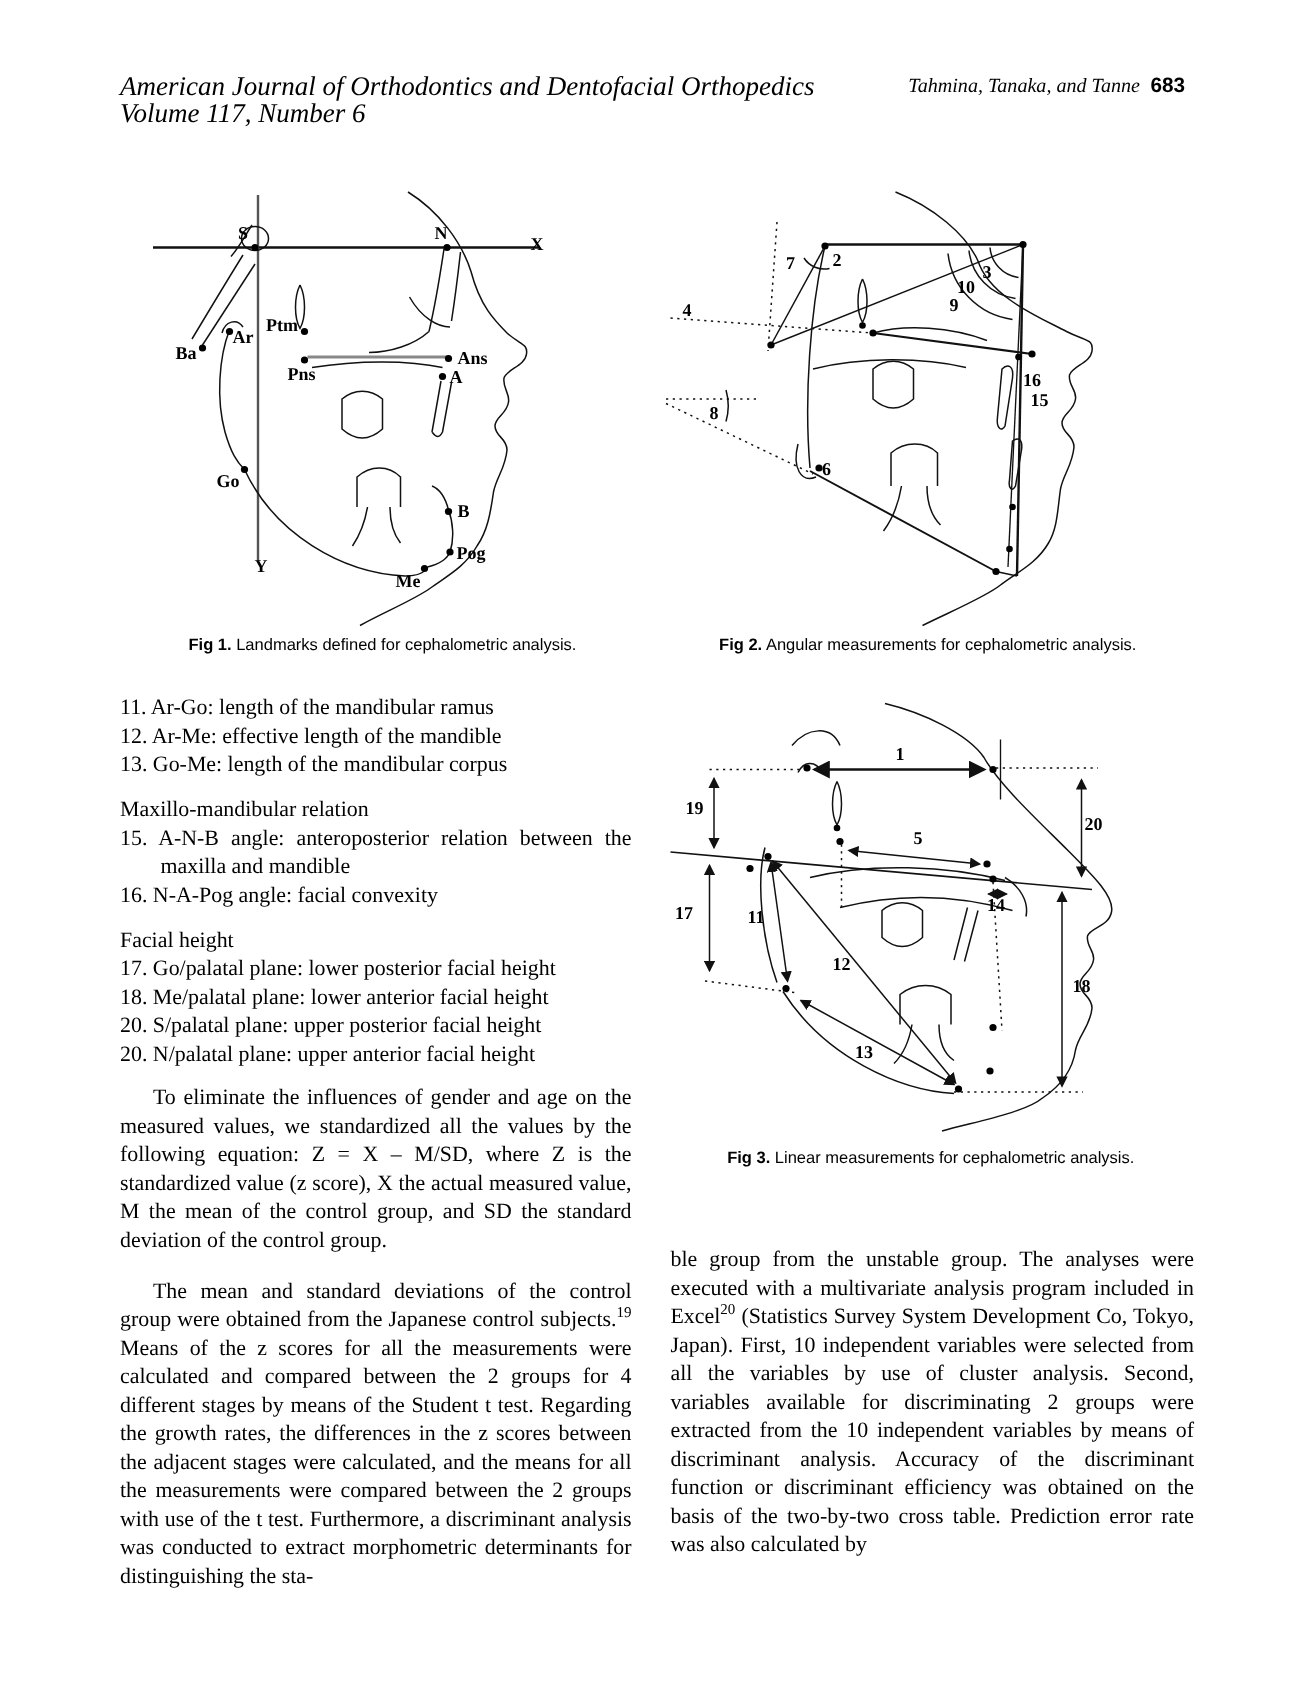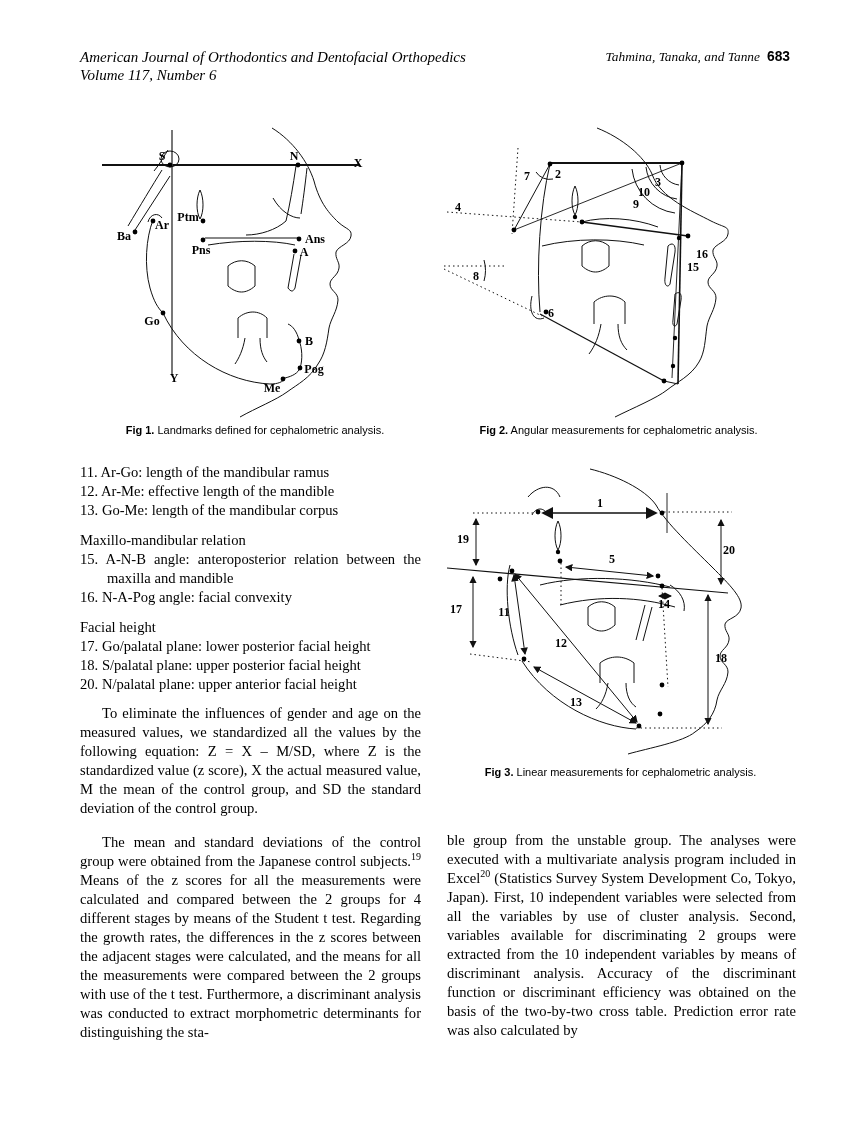--- a/index.html
+++ b/index.html
@@ -3,21 +3,21 @@
 <meta charset="utf-8">
 <style>
   html,body { margin:0; padding:0; background:#e8e8e8; }
   .page {
     position:relative; width:866px; height:1122px; background:#ffffff;
     font-family:"Liberation Serif", serif; color:#000; overflow:hidden;
     margin:0 auto;
   }
   
   .hdr { position:absolute; left:80px; right:76px; top:49px; display:flex; justify-content:space-between; align-items:flex-start; }
-  .hdr-left { font-style:italic; font-size:15px; line-height:17.5px; }
+  .hdr-left { font-style:italic; font-size:18px; line-height:17.5px; }
   .hdr-right { font-size:13.4px; white-space:nowrap; }
   .hdr-authors { font-style:italic; }
   .hdr-page { font-style:normal; font-weight:bold; font-family:"Liberation Sans", sans-serif; font-size:13.8px; margin-left:7px; }
 
   
   .fig { position:absolute; }
   .fig svg { position:absolute; left:0; top:0; }
   .fig-label { position:absolute; transform:translate(-50%,-50%); font-weight:bold; font-size:12px; font-family:"Liberation Serif", serif; white-space:nowrap; background:transparent; }
   .caption { position:absolute; font-family:"Liberation Sans", sans-serif; font-size:11px; text-align:center; }
   .cap-b { font-weight:bold; }
@@ -170,37 +170,38 @@
       </g>
     </svg>
   <span class="fig-label" style="left: 95px; top: 50px;">7</span>
       <span class="fig-label" style="left: 126px; top: 48px;">2</span>
       <span class="fig-label" style="left: 226px; top: 56px;">3</span>
       <span class="fig-label" style="left: 212px; top: 66px;">10</span>
       <span class="fig-label" style="left: 204px; top: 78px;">9</span>
       <span class="fig-label" style="left: 26px; top: 81px;">4</span>
       <span class="fig-label" style="left: 44px; top: 150px;">8</span>
       <span class="fig-label" style="left: 119px; top: 187px;">6</span>
-      <span class="fig-label" style="left: 256px; top: 128px; padding-left: 28px;">16</span>
+      <span class="fig-label" style="left: 256px; top: 128px;">16</span>
       <span class="fig-label" style="left: 261px; top: 141px;">15</span>
     </div>
   <div class="caption" style="left:435px; top:424px; width:367px;">
     <span class="cap-b">Fig 2.</span><span> Angular measurements for cephalometric analysis.</span>
   </div>
 
   <div class="col" style="left:80px; top:463px; width:341px;">
     <div class="li">11. Ar-Go: length of the mandibular ramus</div>
     <div class="li">12. Ar-Me: effective length of the mandible</div>
     <div class="li">13. Go-Me: length of the mandibular corpus</div>
     <div class="subhead">Maxillo-mandibular relation</div>
     <div class="li">15. A-N-B angle: anteroposterior relation between the maxilla and mandible</div>
     <div class="li">16. N-A-Pog angle: facial convexity</div>
     <div class="subhead">Facial height</div>
     <div class="li">17. Go/palatal plane: lower posterior facial height</div>
-    <div class="li">18. S/palatal plane: upper posterior facial height</div>
+    <div class="li">18. Me/palatal plane: lower anterior facial height</div>
+    <div class="li">20. S/palatal plane: upper posterior facial height</div>
     <div class="li">20. N/palatal plane: upper anterior facial height</div>
     <p class="para">To eliminate the influences of gender and age on the measured values, we standardized all the values by the following equation: Z = X – M/SD, where Z is the standardized value (z score), X the actual measured value, M the mean of the control group, and SD the standard deviation of the control group.</p>
     <p class="para"><span>The mean and standard deviations of the control group were obtained from the Japanese control subjects.</span><sup>19</sup><span> Means of the z scores for all the measurements were calculated and compared between the 2 groups for 4 different stages by means of the Student t test. Regarding the growth rates, the differences in the z scores between the adjacent stages were calculated, and the means for all the measurements were compared between the 2 groups with use of the t test. Furthermore, a discriminant analysis was conducted to extract morphometric determinants for distinguishing the sta-</span></p>
   </div>
 
   <div class="fig" style="left:440px; top:455px; width:364px; height:302px;">
     <svg width="364" height="302" viewBox="0 0 364 302">
       <defs>
         <marker id="ah" viewBox="0 0 10 10" refX="8.5" refY="5" markerWidth="7.5" markerHeight="7.5" orient="auto-start-reverse">
           <path d="M0,0 L10,5 L0,10 z" fill="#111"></path>

